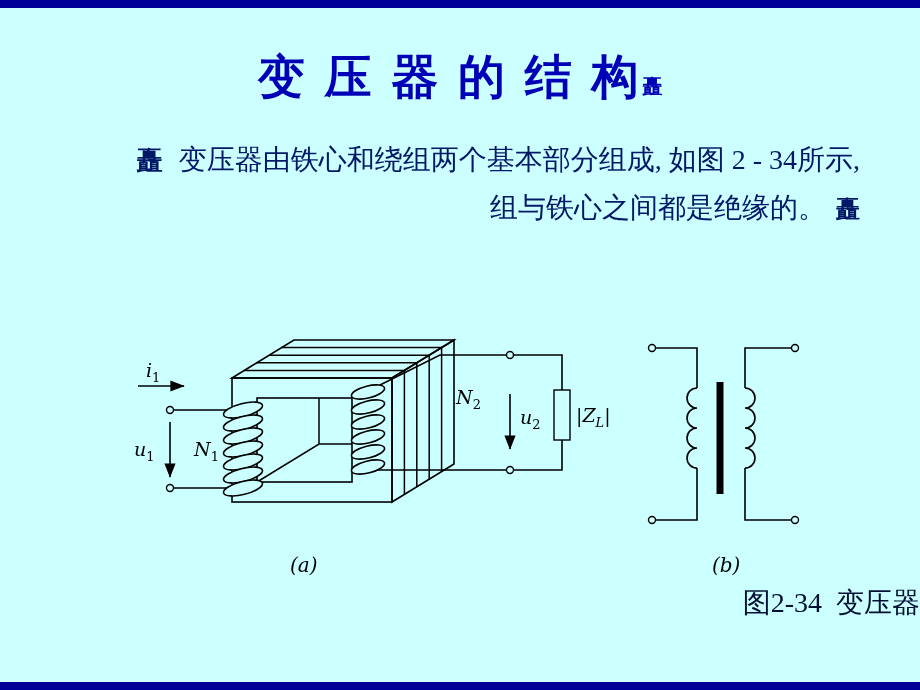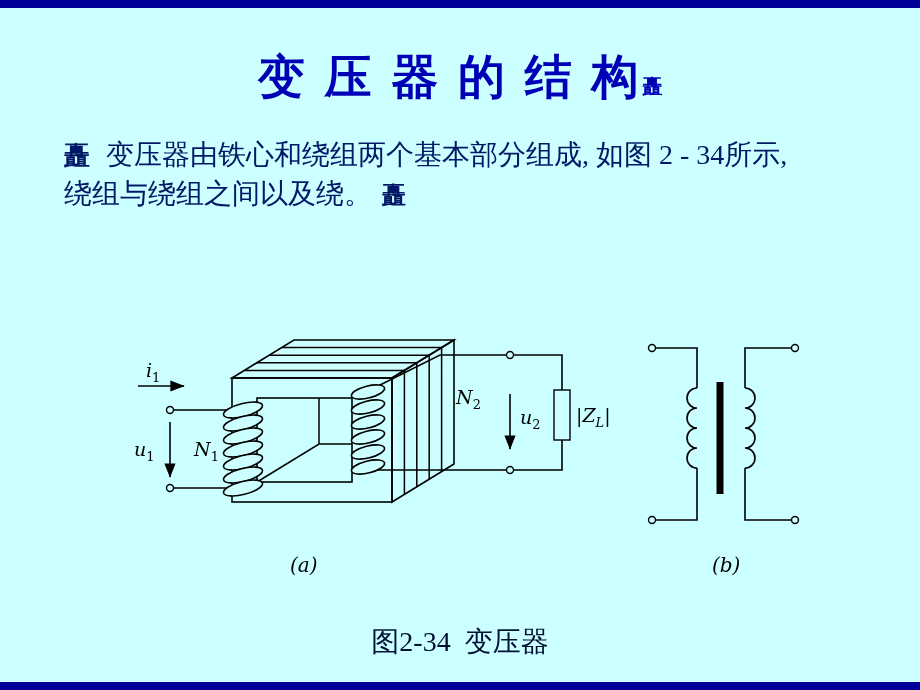--- a/index.html
+++ b/index.html
@@ -26,31 +26,31 @@
     position:absolute;top:46px;left:0;width:920px;
     text-align:center;color:var(--title);white-space:pre;
   }
   .title-text{
     font-size:47px;font-weight:bold;letter-spacing:4px;
   }
   .title-marker{
     font-size:20px;font-weight:bold;letter-spacing:0;
   }
   .body-block{
-    position:absolute;left:64px;top:136px;width:810px;
-    color:var(--body_text);font-size:28px;line-height:38px;
+    position:absolute;left:50px;top:136px;width:810px;
+    color:var(--body_text);font-size:28px;line-height:47px;text-align:right;
   }
   .body-line{white-space:pre;}
   .bullet-glyph{font-weight:bold;font-size:26px;margin-right:16px;}
   .end-marker{font-weight:bold;font-size:24px;margin-left:10px;}
   .figure-wrap{position:absolute;left:0;top:330px;width:808px;height:255px;}
   .figure-wrap svg{display:block;}
   .caption-row{
-    position:absolute;top:584px;left:0;width:920px;text-align:center;
-    color:var(--caption);font-size:28px;white-space:pre;margin-top:39px;
+    position:absolute;top:584px;left:0;width:920px;text-align:right;
+    color:var(--caption);font-size:28px;white-space:pre;
   }
   
   .st{stroke:var(--line);fill:none;stroke-width:1.6;}
   .thin{stroke:var(--line);fill:none;stroke-width:1.5;}
   .loop{stroke:var(--line);fill:var(--background);stroke-width:1.6;}
   .node{stroke:var(--line);fill:var(--background);stroke-width:1.4;}
   .lbl{font-family:"DejaVu Serif","Liberation Serif",serif;font-style:italic;font-size:19px;fill:#000;}
   .subt{font-style:normal;font-size:13px;}
   .subti{font-style:italic;font-size:13px;}
   .ab{font-family:"DejaVu Serif","Liberation Serif",serif;font-style:italic;font-size:20px;fill:#000;}
@@ -59,21 +59,21 @@
 <body>
 
 <div class="slide">
 
   <div class="bar bar-top"></div>
 
   <div class="title-row"><span class="title-text">变 压 器 的 结 构</span><span class="title-marker">矗</span></div>
 
   <div class="body-block">
     <div class="body-line"><span class="bullet-glyph">矗</span><span>变压器由铁心和绕组两个基本部分组成, 如图 2 - 34所示,</span></div>
-    <div class="body-line"><span>绕组与绕组之间以及绕。</span><span class="end-marker">矗</span></div>
+    <div class="body-line"><span>组与铁心之间都是绝缘的。</span><span class="end-marker">矗</span></div>
   </div>
 
   <div class="figure-wrap">
     <svg width="920" height="255" viewBox="0 0 920 255">
       <defs>
         <marker id="arr" markerWidth="10" markerHeight="8" refX="8.5" refY="3.5" orient="auto">
           <path d="M0,0 L9,3.5 L0,7 Z" fill="#000"></path>
         </marker>
       </defs>
 

